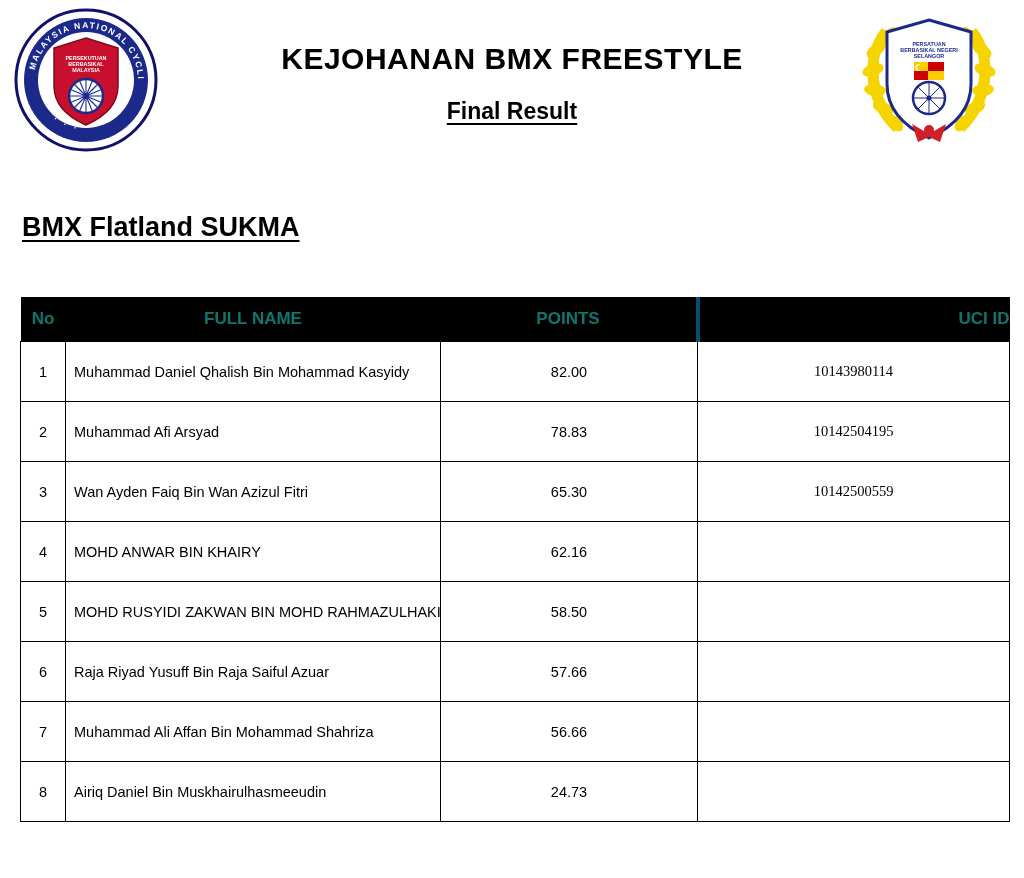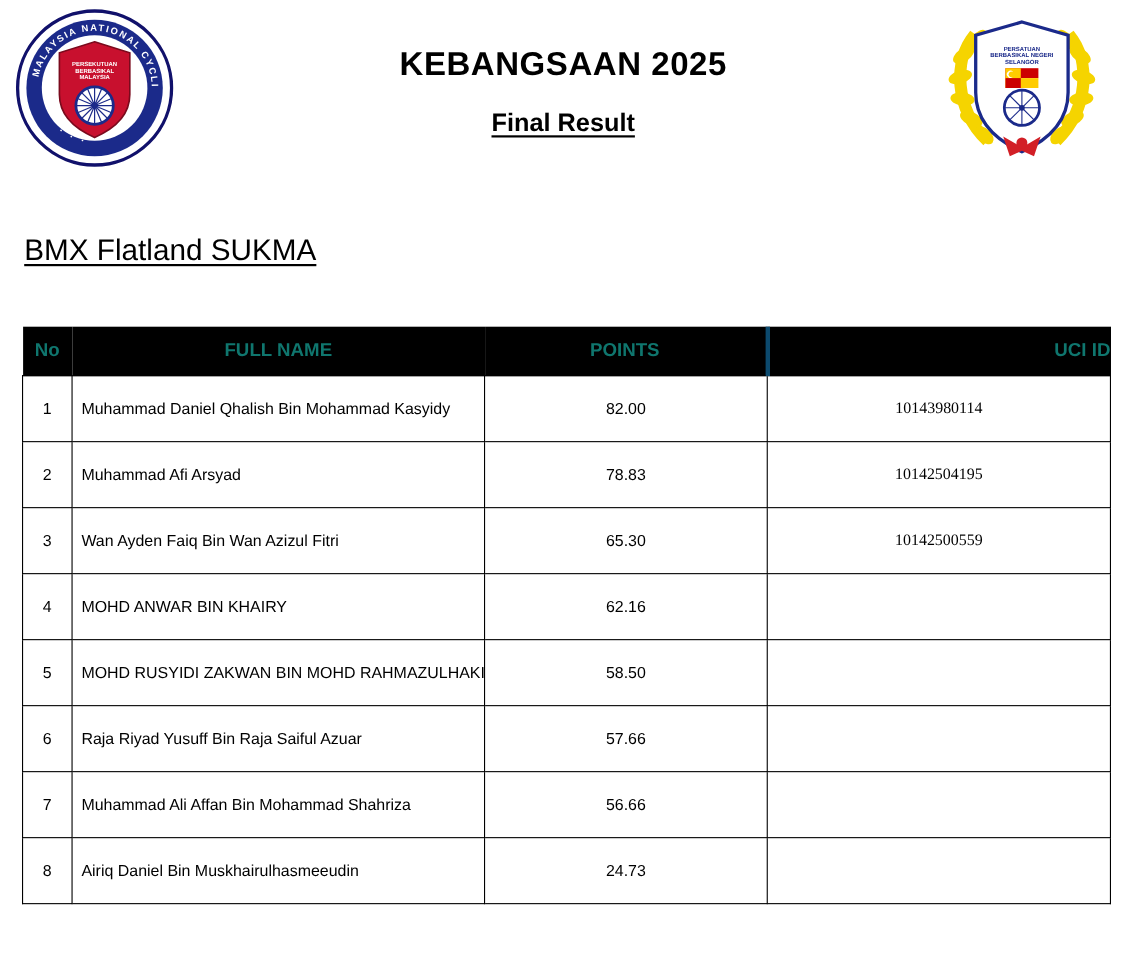--- a/index.html
+++ b/index.html
@@ -58,21 +58,21 @@
     width: 150px;
     height: 150px;
   }
 
   
   .category {
     position: absolute;
     left: 22px;
     top: 212px;
     font-size: 27px;
-    font-weight: normal;
+    font-weight: bold;
     text-decoration: underline;
     text-underline-offset: 4px;
   }
 
   
   .results-wrap {
     position: absolute;
     left: 20px;
     top: 297px;
     width: 985px;
@@ -156,21 +156,21 @@
         <line x1="65.5" y1="72.5" x2="78.5" y2="103.5"></line>
         <line x1="78.5" y1="72.5" x2="65.5" y2="103.5"></line>
         <line x1="56.5" y1="81.5" x2="87.5" y2="94.5"></line>
         <line x1="56.5" y1="94.5" x2="87.5" y2="81.5"></line>
       </g>
       <circle cx="72" cy="88" r="3" fill="#1b2a8a"></circle>
     </svg>
   </div>
 
   <div class="title-block">
-    <div class="title-line">KEBANGSAAN 2025</div>
+    <div class="title-line">KEJOHANAN BMX FREESTYLE</div>
     <div class="subtitle">Final Result</div>
   </div>
 
   <div class="logo-right">
     <svg viewBox="0 0 150 150" width="150" height="150" aria-hidden="true">
 
       <g fill="#f5d400">
         <path d="M28 22 C6 48 8 96 40 126 L47 118 C20 92 19 50 35 27 Z"></path>
         <path d="M122 22 C144 48 142 96 110 126 L103 118 C130 92 131 50 115 27 Z"></path>
         <g>

